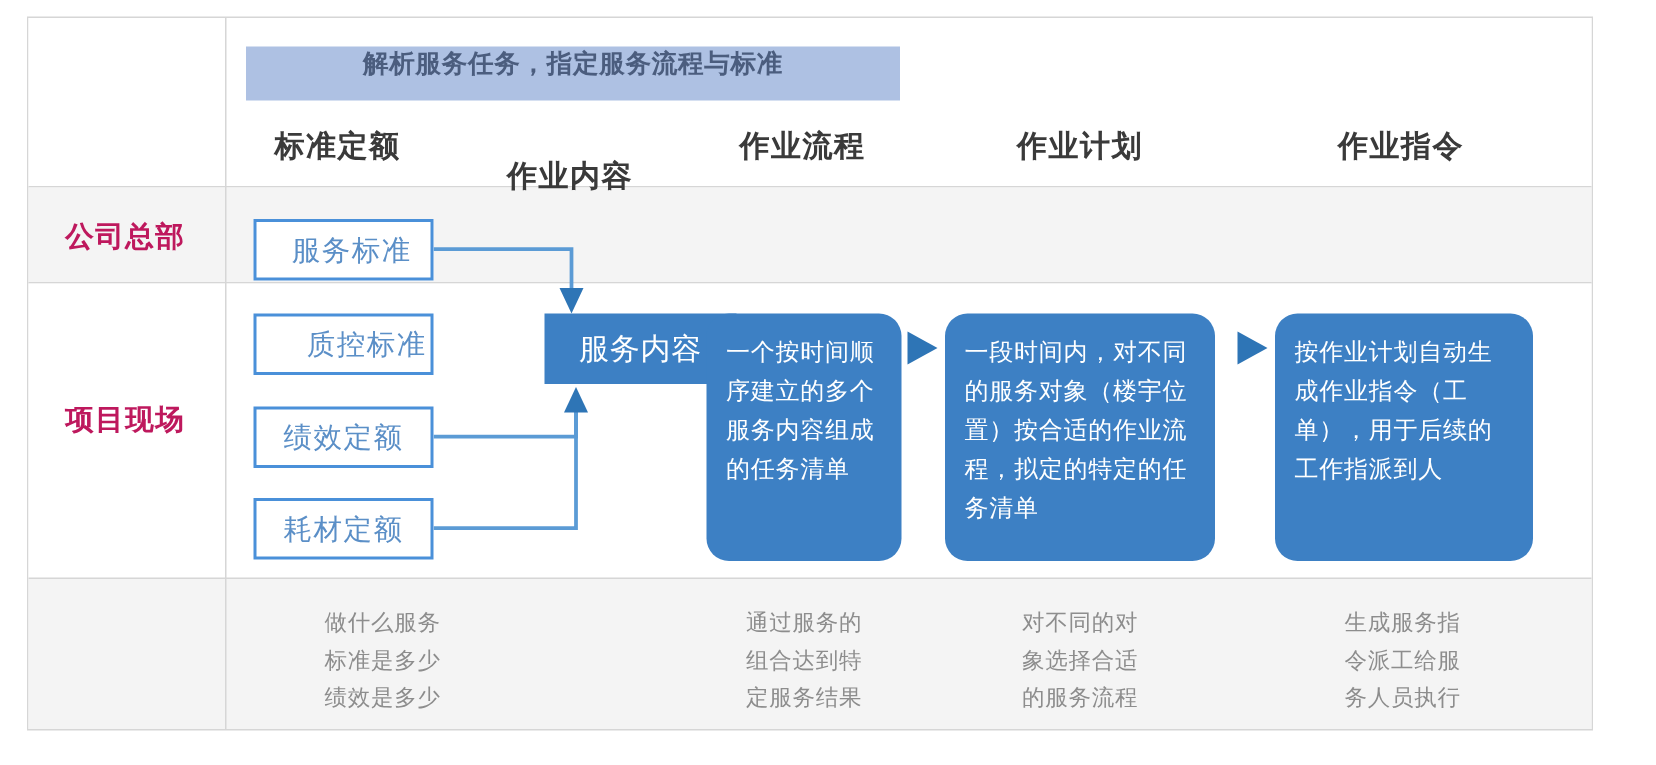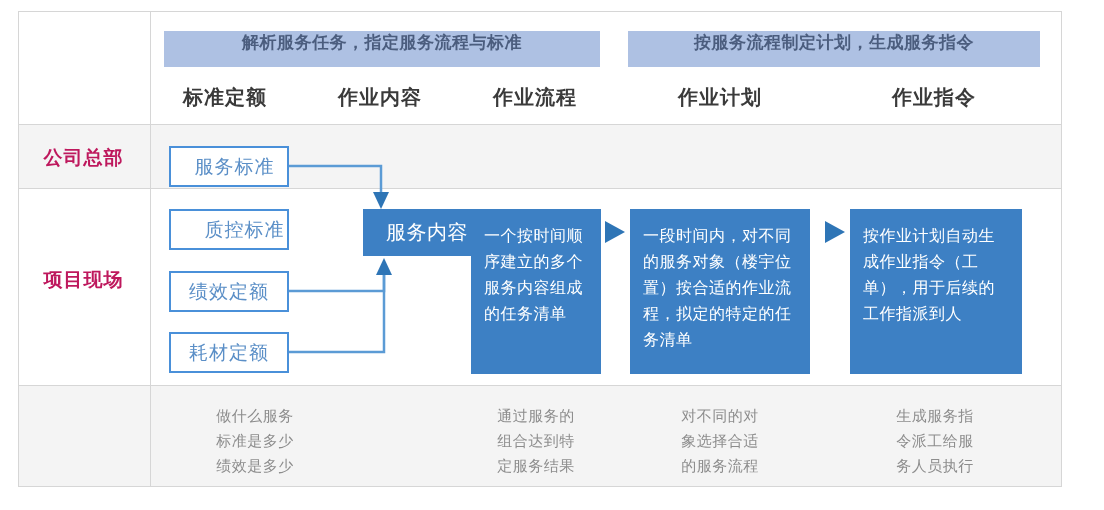--- a/index.html
+++ b/index.html
@@ -117,20 +117,21 @@
     display: flex;
     align-items: center;
     justify-content: center;
     margin-left: 45px;
   }
   .fbox.para {
     font-size: 16px;
     line-height: 26px;
     padding: 14px 13px 0 13px;
     text-align: left;
+    border-radius: 15px;
   }
 
   
   .note {
     position: absolute;
     font-size: 15px;
     line-height: 25px;
     color: #8d8d8d;
     text-align: center;
     letter-spacing: 0.5px;
@@ -154,26 +155,23 @@
     <div class="row row-header"></div>
     <div class="row row-hq"></div>
     <div class="row row-site"></div>
     <div class="row row-note"></div>
     <div class="vdiv"></div>
   </div>
 
   <div class="banner" style="left:164px; top:31px; width:436px; height:36px;">
     <span>解析服务任务，指定服务流程与标准</span>
   </div>
-  <div class="banner" style="left:628px; top:31px; width:412px; height:36px;">
-    <span>按服务流程制定计划，生成服务指令</span>
-  </div>
 
   <div class="colhead" style="left:155px; width:140px;">标准定额</div>
-  <div class="colhead" style="left:310px; width:140px;">作业内容</div>
+  <div class="colhead" style="left:310px; width:140px;margin-top:20px;">作业内容</div>
   <div class="colhead" style="left:465px; width:140px;">作业流程</div>
   <div class="colhead" style="left:650px; width:140px;">作业计划</div>
   <div class="colhead" style="left:864px; width:140px;">作业指令</div>
 
   <div class="rowlabel" style="left:18px; top:145px;">公司总部</div>
   <div class="rowlabel" style="left:18px; top:267px;">项目现场</div>
 
   <svg class="conn">
 
     <g>

